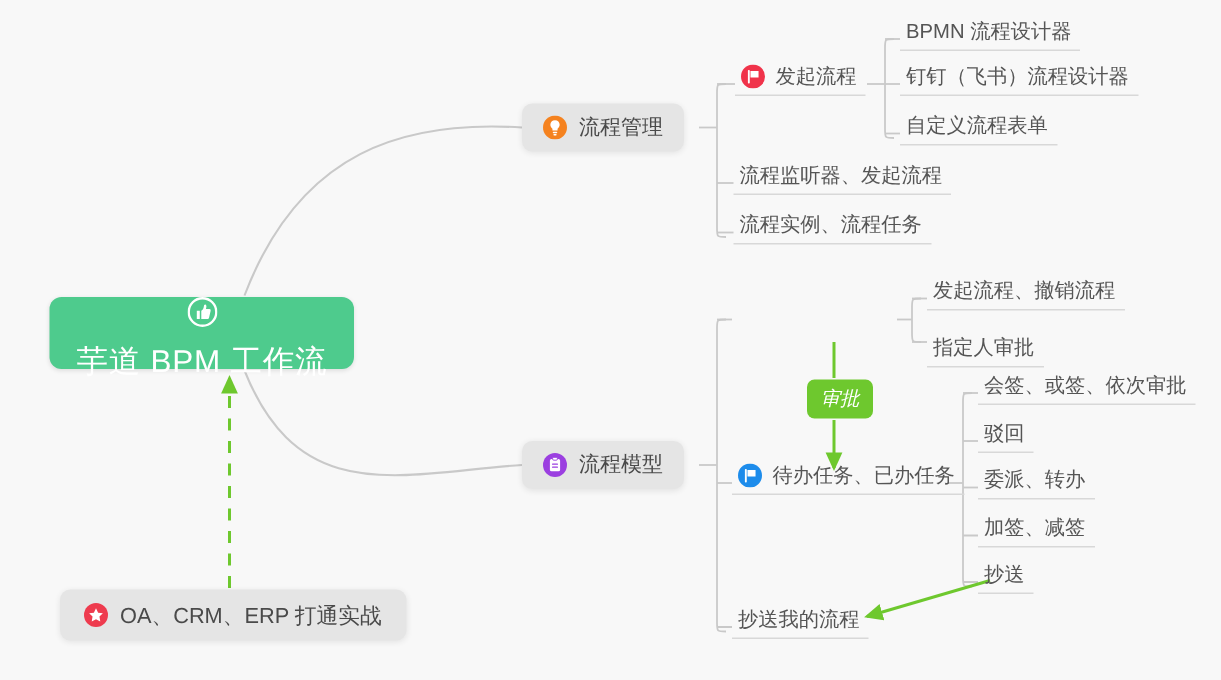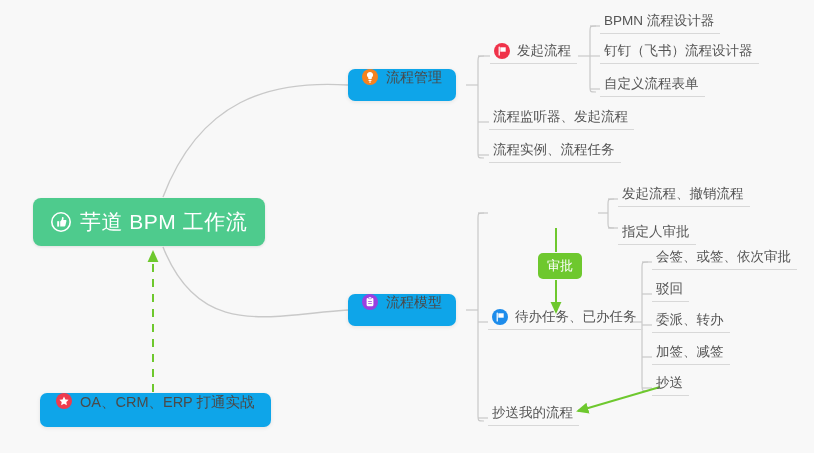--- a/index.html
+++ b/index.html
@@ -27,22 +27,22 @@
   .root-label{
     color:#ffffff;
     font-size:21px;
     letter-spacing:.5px;
     white-space:nowrap;
   }
 
   
   .card-node{
     position:absolute;
-    display:flex;align-items:flex-start;gap:8px;
-    background:#0ea5e9;
+    display:flex;align-items:center;gap:8px;
+    background:#e5e5e5;
     border-radius:7px;
     padding:0 14px;
     height:32px;
     box-shadow:0 1px 4px rgba(0,0,0,.09);
     box-sizing:border-box;
   }
   .card-label{
     color:#4a4a4a;
     font-size:14px;
     white-space:nowrap;
@@ -134,21 +134,21 @@
     <path d="M642,388 L652,388" fill="none" stroke="#c9c9c9" stroke-width="1.2"></path>
 
     <line x1="153" y1="392" x2="153" y2="252" stroke="#6ec82e" stroke-width="2" stroke-dasharray="8,7" marker-end="url(#arrowhead-green)"></line>
 
     <line x1="556" y1="228" x2="556" y2="252" stroke="#6ec82e" stroke-width="2"></line>
     <line x1="556" y1="280" x2="556" y2="312" stroke="#6ec82e" stroke-width="2" marker-end="url(#arrowhead-green)"></line>
 
     <line x1="660" y1="387" x2="578" y2="411" stroke="#6ec82e" stroke-width="2" marker-end="url(#arrowhead-green)"></line>
   </svg>
 
-  <div class="root-node" style="left:33px;top:198px;">
+  <div class="root-node" style="left:33px;top:198px;flex-direction:column;">
     <span class="icon icon-lg">
       <svg width="20" height="20" viewBox="0 0 20 20">
         <circle cx="10" cy="10" r="9.2" fill="none" stroke="#ffffff" stroke-width="1.6"></circle>
         <path d="M8.2 9.2 L8.2 14.6 L6.2 14.6 L6.2 9.2 Z" fill="#ffffff"></path>
         <path d="M9.2 9.2 C9.2 9.2 10.9 8.3 10.9 6.4 C10.9 5.2 11.6 4.7 12.2 5.1 C12.8 5.5 12.7 6.6 12.3 8 L14.6 8 C15.3 8 15.6 8.6 15.4 9.3 L14.4 13.6 C14.25 14.3 13.8 14.6 13.2 14.6 L9.2 14.6 Z" fill="#ffffff"></path>
       </svg>
     </span>
     <span class="root-label">芋道 BPM 工作流</span>
   </div>
 
@@ -210,21 +210,21 @@
 
 
   <div class="leaf-node" style="left:618px;top:185px;">
     <span class="leaf-label">发起流程、撤销流程</span>
   </div>
 
   <div class="leaf-node" style="left:618px;top:223px;">
     <span class="leaf-label">指定人审批</span>
   </div>
 
-  <div class="badge-node" style="left:538px;top:253px;">
+  <div class="badge-node" style="left:538px;top:253px;font-style:italic;">
     <span class="badge-label">审批</span>
   </div>
 
   <div class="leaf-node" style="left:488px;top:308px;">
     <span class="icon">
       <svg width="16" height="16" viewBox="0 0 16 16">
         <circle cx="8" cy="8" r="8" fill="#1d8ceb"></circle>
         <rect x="4.6" y="3.6" width="1.25" height="9" rx="0.5" fill="#ffffff"></rect>
         <path d="M6.3 4.3 L11.7 4.3 L11.7 8.7 L6.3 8.7 Z" fill="#ffffff"></path>
       </svg>

